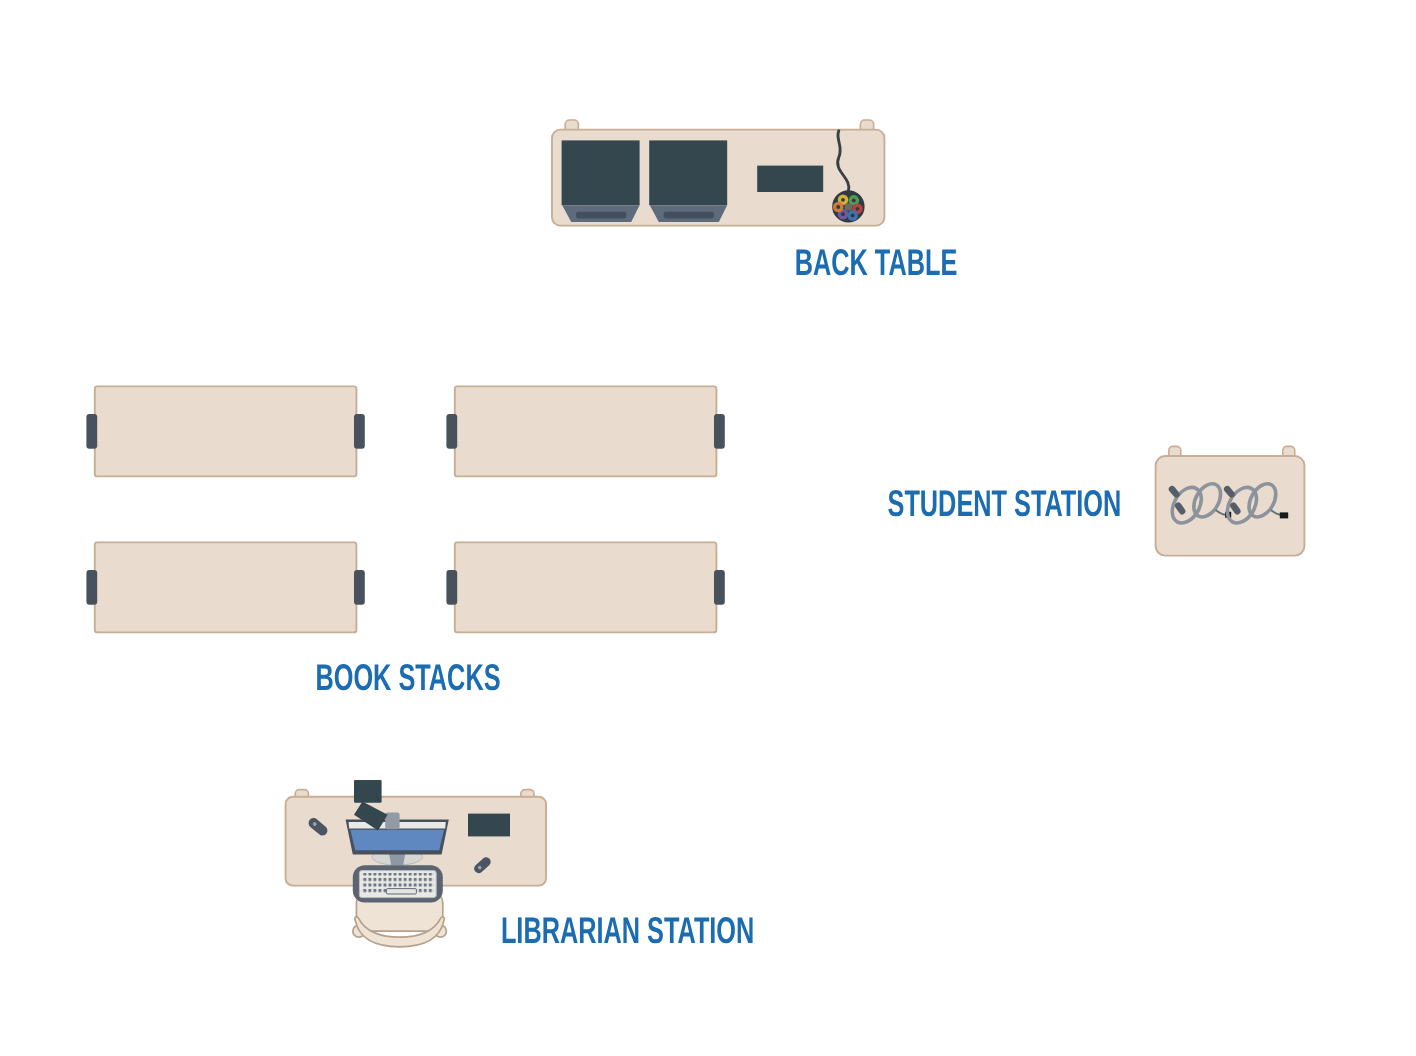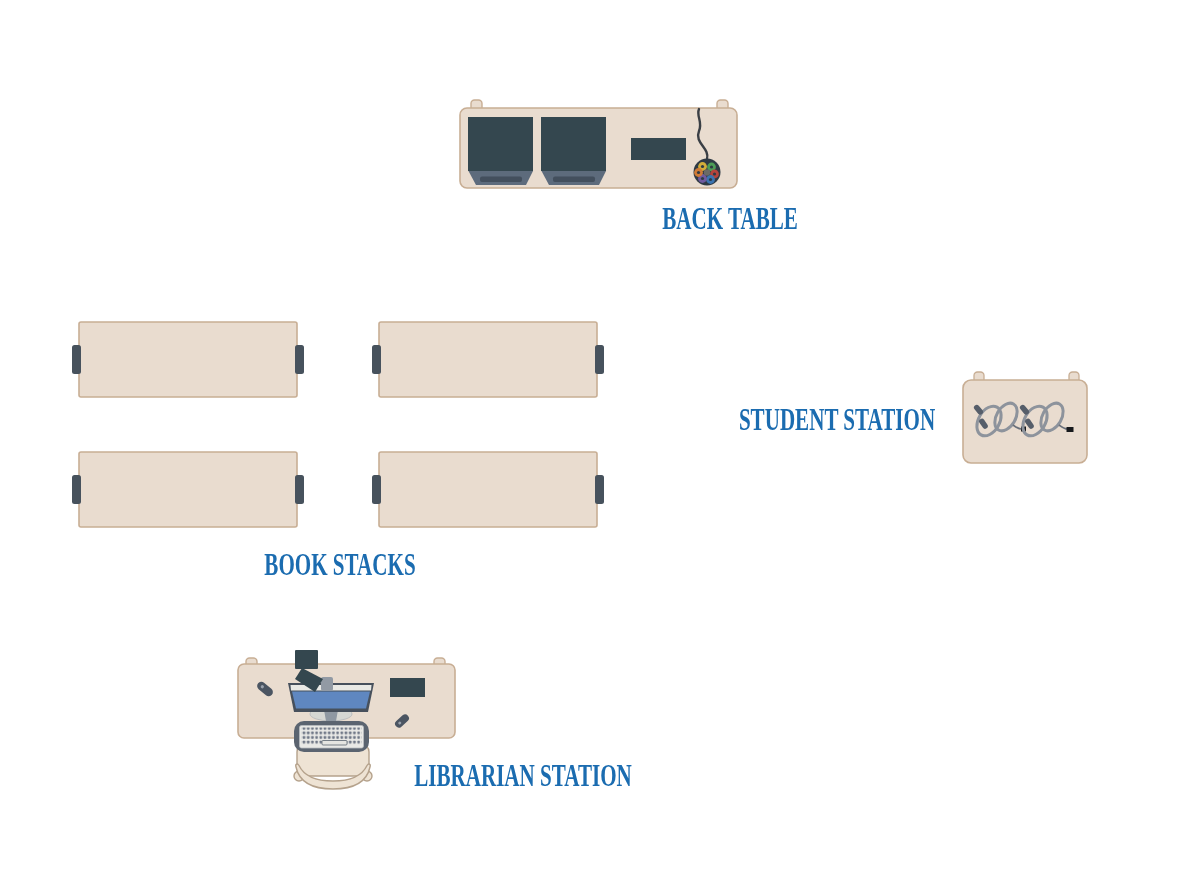--- a/index.html
+++ b/index.html
@@ -11,21 +11,21 @@
     --equipment-inner:#434f5d;
     --tab-dark:#47525d;
     --screen-blue:#5f87c0;
     --monitor-frame:#47505c;
     --chair-fill:#eee3d4;
     --bg:#ffffff;
   }
   html,body{margin:0;padding:0;background:var(--bg);}
   #canvas{
     position:relative;width:1180px;height:880px;background:var(--bg);
-    overflow:hidden;font-family:Liberation Serif, serif;
+    overflow:hidden;font-family:Liberation Sans, sans-serif;
   }
   .furn{position:absolute;}
   .label{
     position:absolute;color:var(--label-text);font-weight:700;font-size:31px;
     white-space:nowrap;transform:translate(-50%,-50%) scaleX(0.68);
     transform-origin:center;letter-spacing:0;
   }
 </style>
 </head>
 <body>

